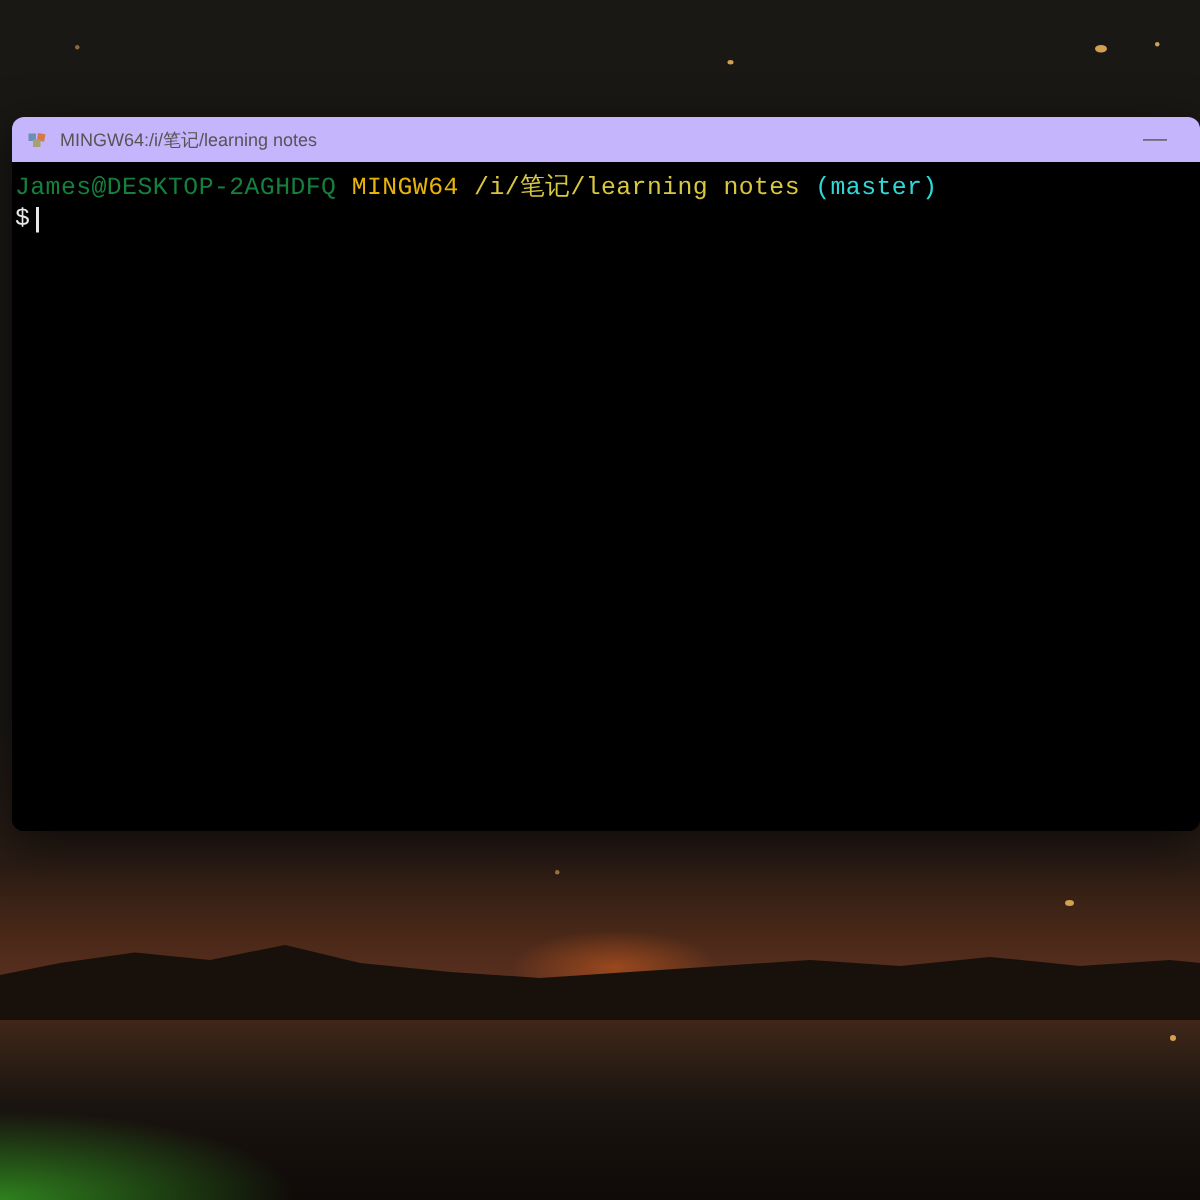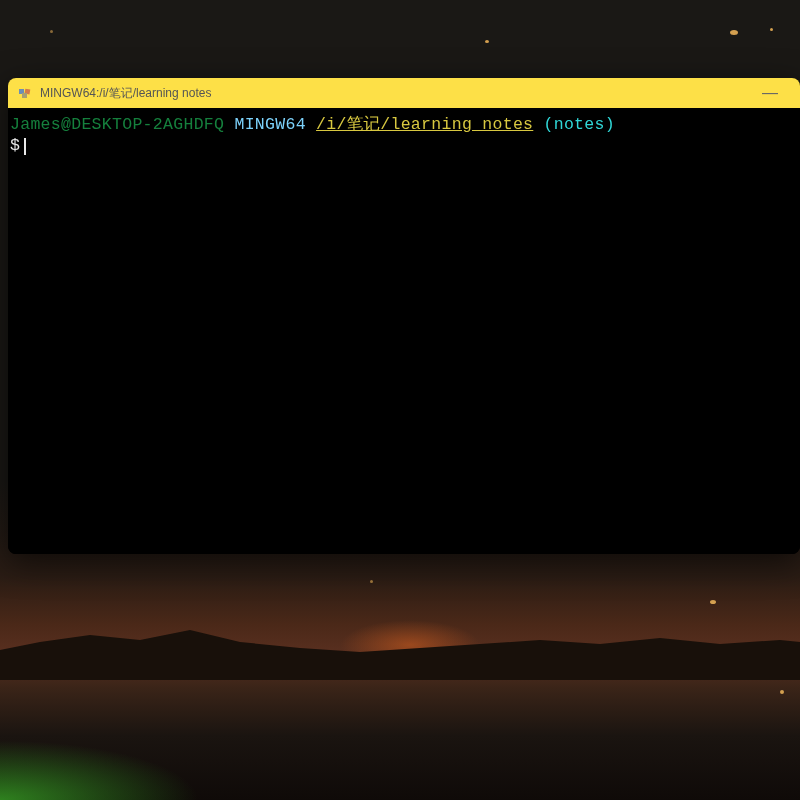--- a/index.html
+++ b/index.html
@@ -30,21 +30,21 @@
       top: 78px;
       width: 792px;
       height: 476px;
       background: #000;
       border-radius: 8px;
       overflow: hidden;
       box-shadow: 0 8px 32px rgba(0,0,0,0.6);
     }
     .titlebar {
       height: 30px;
-      background: #fde047;
+      background: #c4b5fd;
       display: flex;
       align-items: center;
       padding: 0 10px;
       font-size: 12px;
       color: #555;
     }
     .titlebar-icon {
       width: 14px;
       height: 14px;
       margin-right: 8px;
@@ -66,22 +66,22 @@
       padding: 6px 2px;
       font-family: "Consolas", "Courier New", monospace;
       font-size: 16.5px;
       line-height: 1.3;
       letter-spacing: 0.3px;
       background: #000;
       height: calc(100% - 30px);
       cursor: text;
     }
     .prompt-user { color: #15803d; }
-    .prompt-env { color: #7dd3fc; }
-    .prompt-path { color: #d8c840; text-decoration: underline; }
+    .prompt-env { color: #eab308; }
+    .prompt-path { color: #d8c840; }
     .prompt-branch { color: #30d8d8; }
     .prompt-dollar { color: #e8e8e8; }
     .cursor {
       display: inline-block;
       width: 2px;
       height: 17px;
       background: #e8e8e8;
       vertical-align: text-bottom;
       margin-left: 4px;
     }
@@ -138,19 +138,19 @@
       </svg>
     </span>
     <span class="titlebar-title">MINGW64:/i/笔记/learning notes</span>
     <span class="titlebar-minimize">—</span>
   </div>
   <div class="terminal-body">
     <div>
       <span class="prompt-user">James@DESKTOP-2AGHDFQ</span>
       <span class="prompt-env"> <span>MINGW64</span></span>
       <span class="prompt-path"> <span>/i/笔记/learning notes</span></span>
-      <span class="prompt-branch"> <span>(notes)</span></span>
+      <span class="prompt-branch"> <span>(master)</span></span>
     </div>
     <div>
       <span class="prompt-dollar">$</span><span class="cursor"></span>
     </div>
   </div>
 </div>
 
 </body></html>

